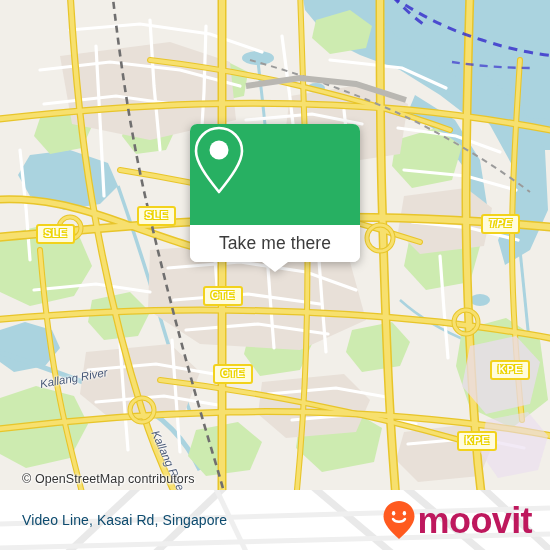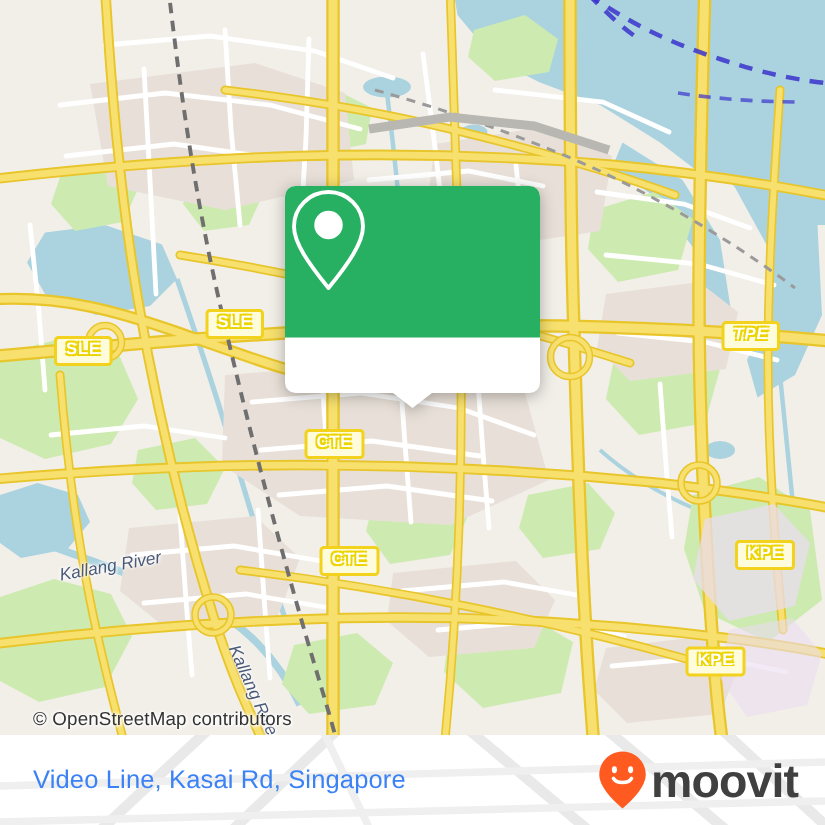--- a/index.html
+++ b/index.html
@@ -104,33 +104,33 @@
   #footer {
     position: absolute; left: 0; top: 490px;
     width: 550px; height: 60px;
     background: #fff;
     overflow: hidden;
   }
   #footer-watermark { position: absolute; left: 0; top: 0; opacity: 1; }
   #footer-caption {
     position: absolute; left: 22px; top: 50%;
     transform: translateY(-50%);
-    font-size: 17px; color: #3b82f6;
+    font-size: 14px; color: #0c4a6e;
     letter-spacing: .1px; white-space: nowrap;
     z-index: 5;
   }
   #brand {
     position: absolute; right: 18px; top: 50%;
     transform: translateY(-50%);
     display: flex; align-items: center; gap: 2px;
     z-index: 5;
   }
   #brand-name {
-    font-size: 31px; font-weight: bold;
-    color: #404040; letter-spacing: -.6px;
+    font-size: 36px; font-weight: bold;
+    color: #be185d; letter-spacing: -.6px;
     line-height: 31px;
   }
 </style>
 </head>
 <body>
 
 <div id="app">
 
   <div id="map">
     <svg width="550" height="490" viewBox="0 0 550 490">
@@ -297,20 +297,23 @@
     <div class="river-label" style="left:155px; top:425px; transform: rotate(66deg); transform-origin: left center;">Kallang River</div>
 
     <div id="popup">
       <div id="popup-body">
         <div id="popup-green">
           <svg width="58" height="72" viewBox="0 0 58 72">
             <path d="M29,4 C16.3,4 6,14.3 6,27 C6,38 16,52 29,68 C42,52 52,38 52,27 C52,14.3 41.7,4 29,4 Z" fill="none" stroke="#ffffff" stroke-width="2.6" stroke-linejoin="round"></path>
             <circle cx="29" cy="26" r="9.5" fill="#ffffff"></circle>
           </svg>
         </div>
+        <div id="popup-label-wrap">
+          <span id="popup-label">Take me there</span>
+        </div>
       </div>
       <div id="popup-tail"></div>
     </div>
   </div>
 
   <div id="footer">
     <svg id="footer-watermark" width="550" height="60" viewBox="0 0 550 60">
       <g stroke="#e9e9e9" stroke-width="7" fill="none">
         <path d="M60,70 L150,-14"></path>
         <path d="M148,70 L236,-14"></path>

